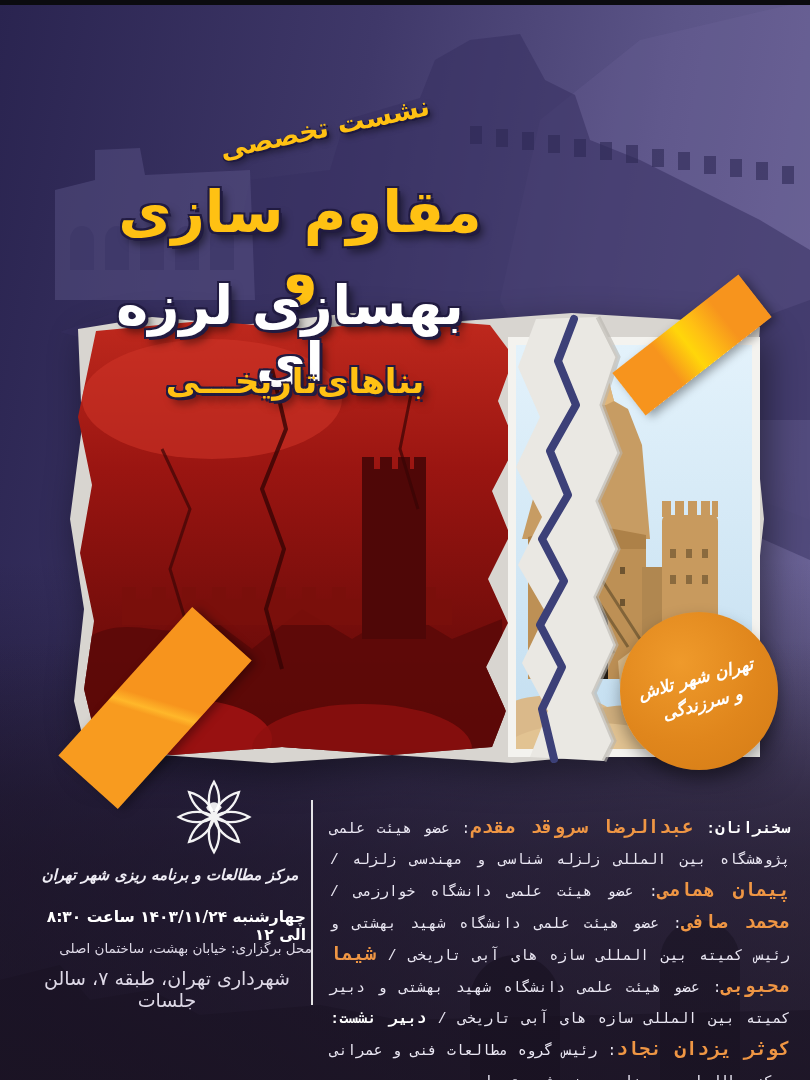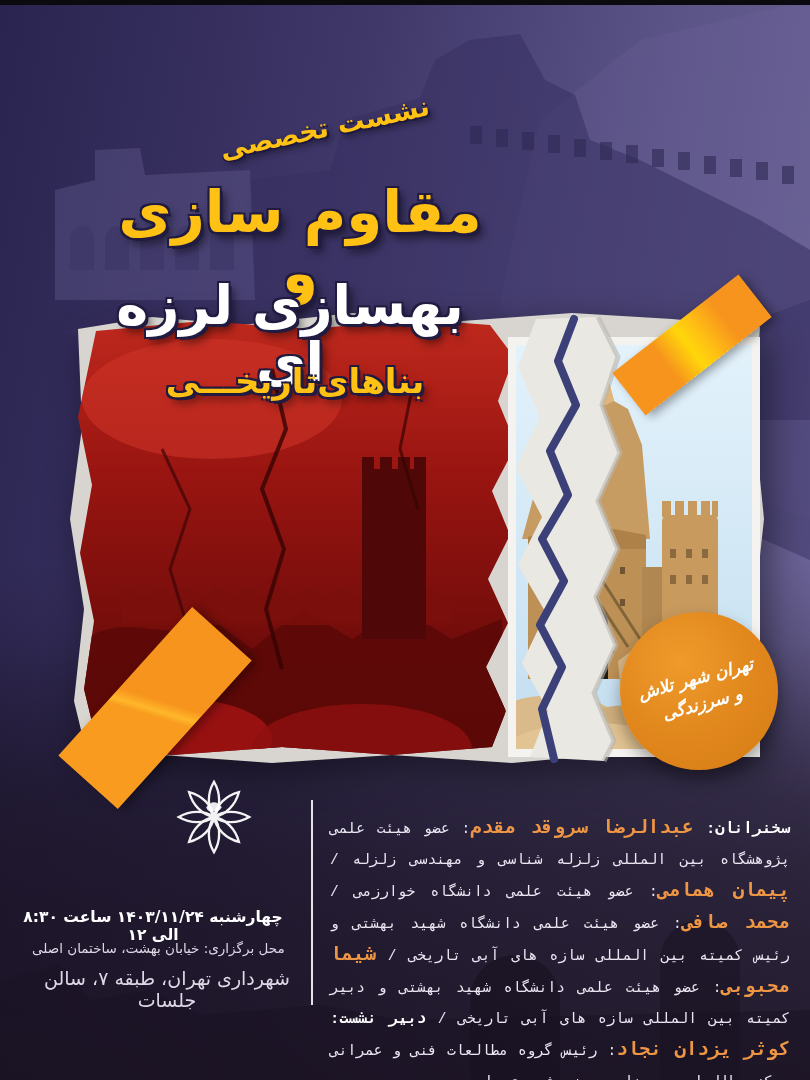--- a/index.html
+++ b/index.html
@@ -29,23 +29,23 @@
     background:linear-gradient(65deg,#f89b1f 0%,#f89b1f 46%,#ffb72a 49%,#f7941d 54%,#f7941d 100%);}
   .badge{position:absolute;left:620px;top:612px;width:158px;height:158px;border-radius:50%;
     background:radial-gradient(circle at 38% 32%,#ef9a2b 0%,#e0861c 55%,#d47c16 100%);
     z-index:24;display:flex;align-items:center;justify-content:center;
     box-shadow:0 8px 16px rgba(0,0,0,.35);}
   .badge span{display:block;width:126px;transform:rotate(-15deg);color:#fff;
     font-size:17px;font-weight:bold;font-style:italic;text-align:center;direction:rtl;line-height:1.5;}
   .org-logo{position:absolute;left:165px;top:768px;z-index:30;}
   .org-name{position:absolute;left:28px;top:866px;width:284px;z-index:30;direction:rtl;text-align:center;
     color:#f0eef6;font-size:15px;font-weight:bold;font-style:italic;}
-  .ev-date{position:absolute;left:8px;top:908px;width:290px;z-index:30;direction:rtl;text-align:center;
+  .ev-date{position:absolute;left:16px;top:908px;width:290px;z-index:30;direction:rtl;text-align:right;
     color:#ffffff;font-size:15.5px;font-weight:bold;}
-  .ev-venue1{position:absolute;left:32px;top:940px;width:290px;z-index:30;direction:rtl;text-align:left;
+  .ev-venue1{position:absolute;left:22px;top:940px;width:290px;z-index:30;direction:rtl;text-align:right;
     color:#ddd8e6;font-size:13.5px;}
   .ev-venue2{position:absolute;left:22px;top:967px;width:290px;z-index:30;direction:rtl;text-align:center;
     color:#ddd8e6;font-size:19px;}
   .divider{position:absolute;left:311px;top:800px;width:2px;height:205px;z-index:30;
     background:rgba(255,255,255,.88);}
   .speakers{position:absolute;left:330px;top:797px;width:460px;z-index:30;direction:rtl;
     text-align:justify;line-height:31px;font-family:Liberation Mono, monospace;}
   .seg-normal{color:#eae7f3;font-size:14.5px;}
   .seg-label{color:#ffffff;font-size:15.5px;font-weight:bold;}
   .seg-name{color:#ef9644;font-size:19px;font-weight:bold;}
@@ -206,20 +206,21 @@
       <path d="M50,50 C43,40 43,26 50,14 C57,26 57,40 50,50 Z" transform="rotate(45 50 50)"></path>
       <path d="M50,50 C43,40 43,26 50,14 C57,26 57,40 50,50 Z" transform="rotate(90 50 50)"></path>
       <path d="M50,50 C43,40 43,26 50,14 C57,26 57,40 50,50 Z" transform="rotate(135 50 50)"></path>
       <path d="M50,50 C43,40 43,26 50,14 C57,26 57,40 50,50 Z" transform="rotate(180 50 50)"></path>
       <path d="M50,50 C43,40 43,26 50,14 C57,26 57,40 50,50 Z" transform="rotate(225 50 50)"></path>
       <path d="M50,50 C43,40 43,26 50,14 C57,26 57,40 50,50 Z" transform="rotate(270 50 50)"></path>
       <path d="M50,50 C43,40 43,26 50,14 C57,26 57,40 50,50 Z" transform="rotate(315 50 50)"></path>
     </g>
     <path d="M42,40 q8,-10 16,0 q-4,6 -8,4 q-6,2 -8,-4 Z" fill="#ffffff" opacity="0.9"></path>
   </svg>
+  <div class="org-name">مرکز مطالعات و برنامه ریزی شهر تهران</div>
 
   <div class="ev-date">چهارشنبه ۱۴۰۳/۱۱/۲۴   ساعت ۸:۳۰ الی ۱۲</div>
   <div class="ev-venue1">محل برگزاری: خیابان بهشت، ساختمان اصلی</div>
   <div class="ev-venue2">شهرداری تهران، طبقه ۷، سالن جلسات</div>
 
   <div class="divider"></div>
 
   <p class="speakers"><span class="seg-label">سخنرانان: </span><span class="seg-name">عبدالرضا سروقد مقدم</span><span class="seg-normal">: عضو هیئت علمی پژوهشگاه بین المللی زلزله شناسی و مهندسی زلزله / </span><span class="seg-name">پیمان همامی</span><span class="seg-normal">: عضو هیئت علمی دانشگاه خوارزمی / </span><span class="seg-name">محمد صافی</span><span class="seg-normal">: عضو هیئت علمی دانشگاه شهید بهشتی و رئیس کمیته بین المللی سازه های آبی تاریخی / </span><span class="seg-name">شیما محبوبی</span><span class="seg-normal">: عضو هیئت علمی دانشگاه شهید بهشتی و دبیر کمیته بین المللی سازه های آبی تاریخی / </span><span class="seg-label">دبیر نشست: </span><span class="seg-name">کوثر یزدان نجاد</span><span class="seg-normal">: رئیس گروه مطالعات فنی و عمرانی مرکز مطالعات و برنامه ریزی شهر تهران</span></p>
 </div>
 

